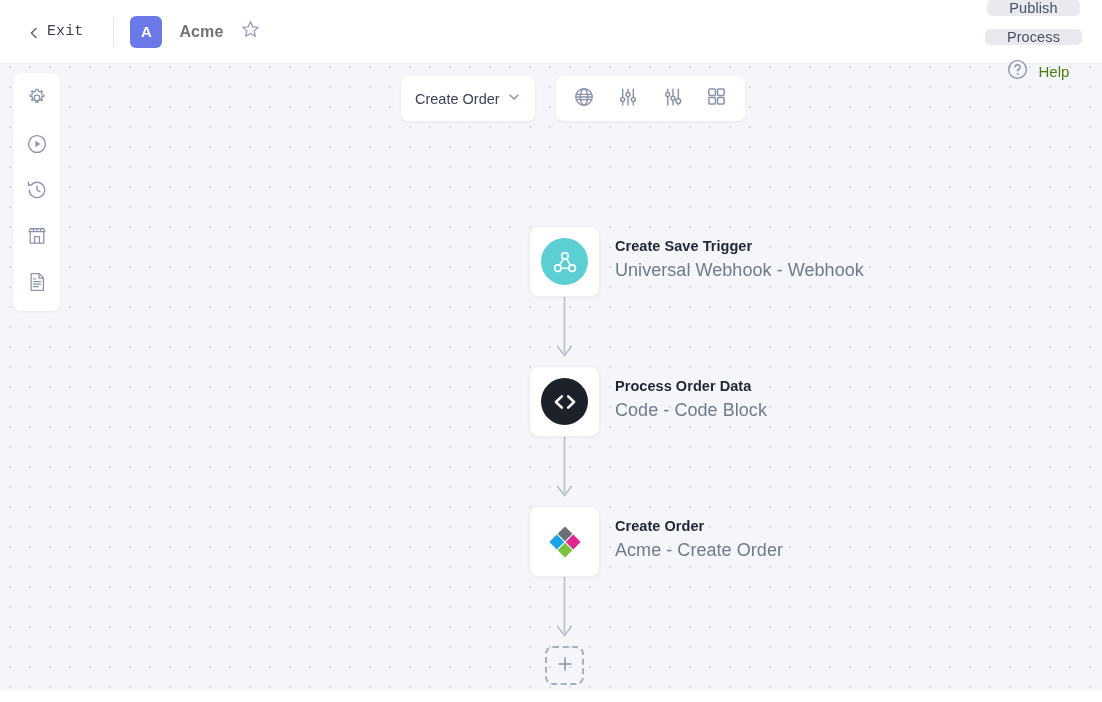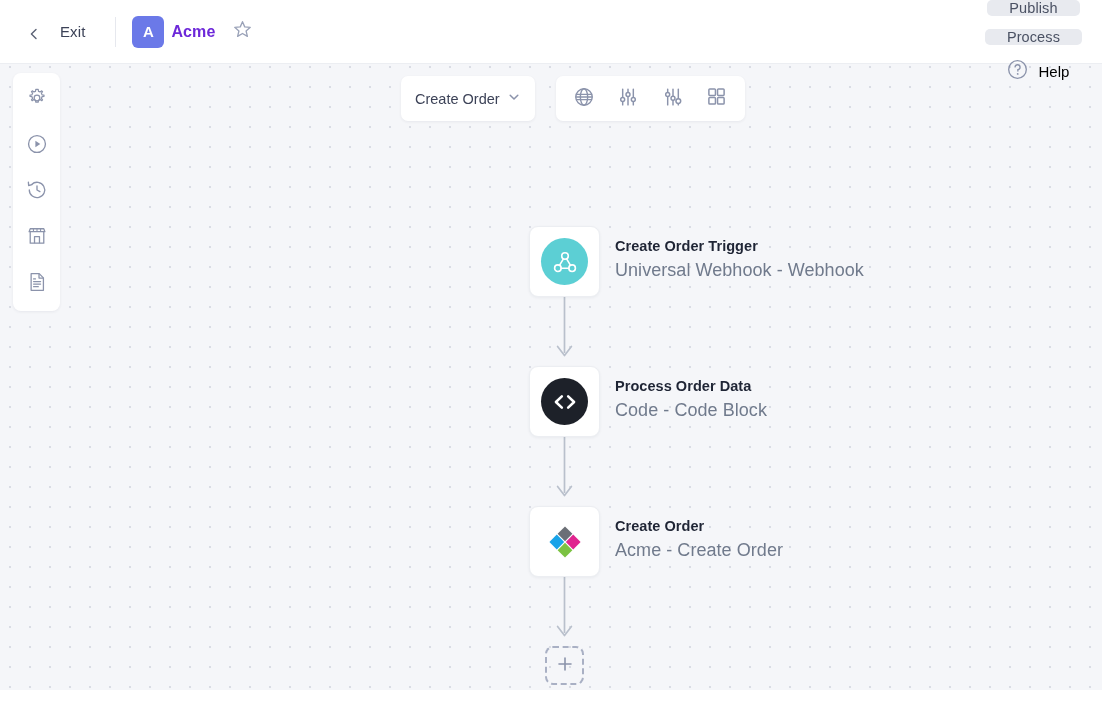--- a/index.html
+++ b/index.html
@@ -35,24 +35,25 @@
 
   .hdr-left {
     display: flex;
     align-items: center;
     height: 100%;
   }
 
   .exit-btn {
     display: flex;
     align-items: center;
-    gap: 20px;
+    gap: 7px;
     padding: 6px 14px 6px 28px;
     cursor: pointer;
     border-radius: 4px;
+    font-family: Liberation Mono, monospace;
   }
   .exit-btn .chev {
     width: 12px; height: 12px;
     display: block;
   }
   .exit-label {
     font-size: 15px;
     color: #3c4257;
     letter-spacing: .1px;
   }
@@ -71,24 +72,24 @@
     color: #ffffff;
     font-size: 15px;
     font-weight: bold;
     display: flex;
     align-items: center;
     justify-content: center;
     cursor: pointer;
   }
 
   .wf-title {
-    margin-left: 7px;
+    margin-left: 17px;
     font-size: 16px;
     font-weight: bold;
-    color: #6d28d9;
+    color: #737373;
     letter-spacing: .1px;
   }
 
   .star-btn {
     margin-left: 16px;
     width: 22px; height: 22px;
     display: flex;
     align-items: center;
     justify-content: center;
     cursor: pointer;
@@ -128,21 +129,21 @@
 
   .help-btn {
     display: flex;
     align-items: center;
     gap: 10px;
     margin-left: 8px;
     cursor: pointer;
   }
   .help-label {
     font-size: 15px;
-    color: #000000;
+    color: #4d7c0f;
   }
 
   
   .canvas {
     position: absolute;
     top: 52px; left: 0;
     width: 1102px;
     height: 638px;
     background-color: #f5f6f9;
     background-image: radial-gradient(circle, #d9dce4 1.05px, transparent 1.15px);
@@ -480,21 +481,21 @@
               <circle cx="16" cy="9.6" r="3.5" fill="none" stroke="#ffffff" stroke-width="1.7"></circle>
               <circle cx="8.4" cy="22.6" r="3.5" fill="none" stroke="#ffffff" stroke-width="1.7"></circle>
               <circle cx="23.6" cy="22.6" r="3.5" fill="none" stroke="#ffffff" stroke-width="1.7"></circle>
               <path d="M14.3 12.7 L10.1 19.6" stroke="#ffffff" stroke-width="1.7" stroke-linecap="round"></path>
               <path d="M17.7 12.7 L21.9 19.6" stroke="#ffffff" stroke-width="1.7" stroke-linecap="round"></path>
               <path d="M11.9 22.6 L20.1 22.6" stroke="#ffffff" stroke-width="1.7" stroke-linecap="round"></path>
             </svg>
           </div>
         </div>
         <div class="node-text">
-          <div class="node-title">Create Order Trigger</div>
+          <div class="node-title">Create Save Trigger</div>
           <div class="node-sub">Universal Webhook - Webhook</div>
         </div>
       </div>
 
       <div class="connector">
         <svg width="71" height="69" viewBox="0 0 71 69">
           <path d="M35.5 0 L35.5 56" stroke="#b9c0cc" stroke-width="1.7"></path>
           <path d="M28.6 49.5 L35.5 58.6 L42.4 49.5" fill="none" stroke="#b9c0cc" stroke-width="1.7" stroke-linecap="round" stroke-linejoin="round"></path>
         </svg>
       </div>

